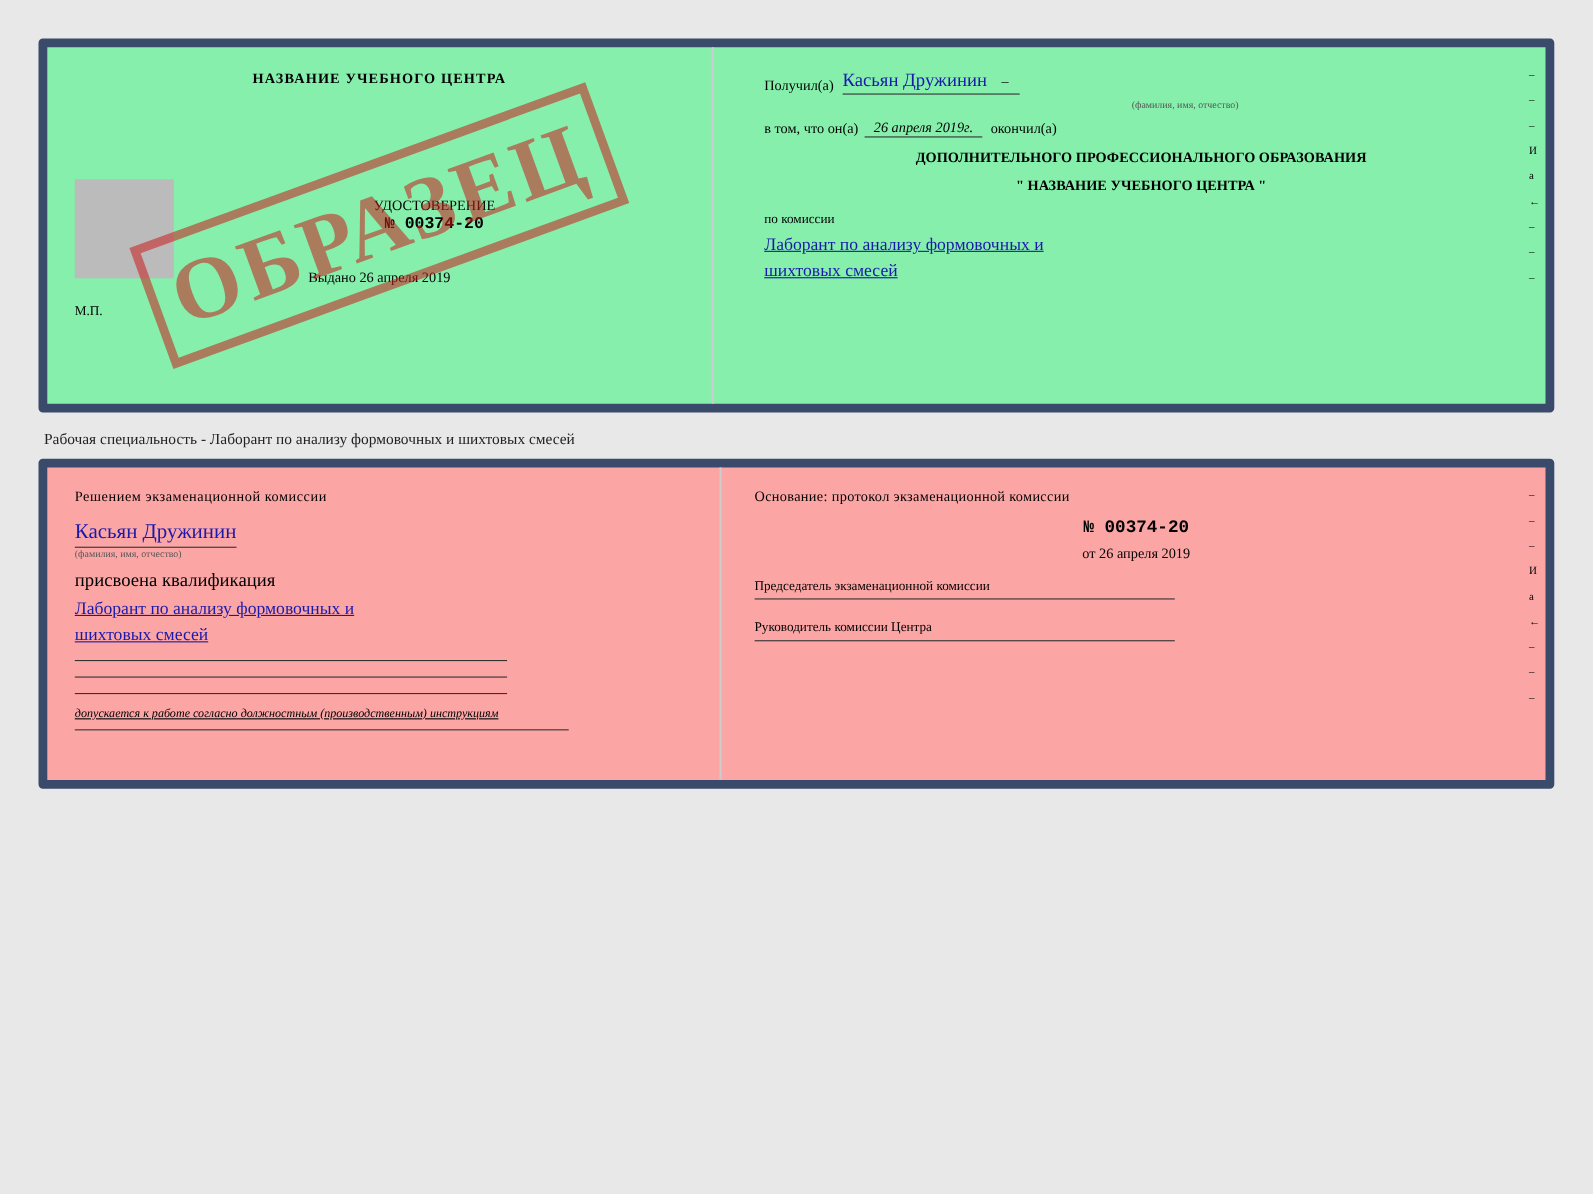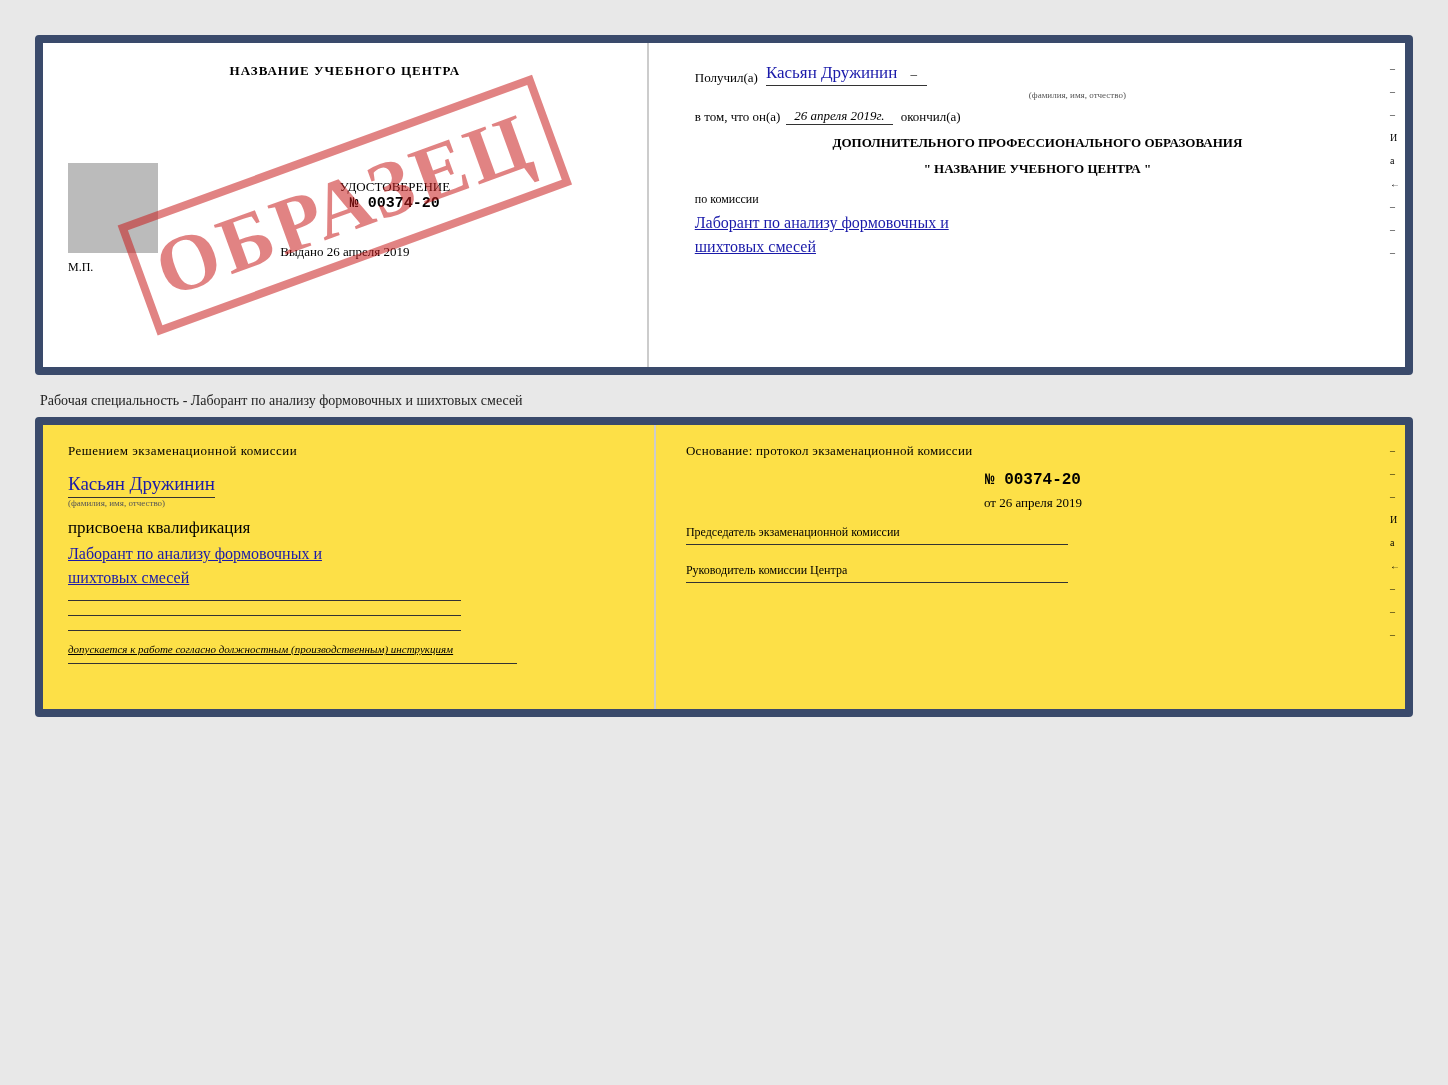--- a/index.html
+++ b/index.html
@@ -11,21 +11,21 @@
       padding: 20px;
     }
 
     .page-wrapper {
       background: #e8e8e8;
       padding: 15px;
     }
 
     
     .document-card {
-      background: #ffffff;
+      background: #86efac;
       border: 8px solid #3a4a6b;
       border-radius: 4px;
       display: flex;
       width: 100%;
       margin-bottom: 10px;
       position: relative;
       min-height: 340px;
       gap: 16px;
     }
 
@@ -94,20 +94,21 @@
     }
 
     .vydano-line {
       font-size: 13px;
       margin-top: 32px;
       text-align: center;
     }
 
     .mp-label {
       font-size: 12px;
+      margin-top: 15px;
     }
 
     
     .line-row {
       display: flex;
       align-items: flex-end;
       margin-bottom: 8px;
       font-size: 13px;
     }
 
@@ -160,21 +161,21 @@
 
     
     .specialty-line {
       font-size: 14px;
       padding: 8px 5px;
       color: #222;
     }
 
     
     .bottom-card {
-      background: #fde047;
+      background: #fca5a5;
       border: 8px solid #3a4a6b;
       border-radius: 4px;
       display: flex;
       width: 100%;
       min-height: 300px;
       position: relative;
     }
 
     .bottom-left {
       width: 45%;

